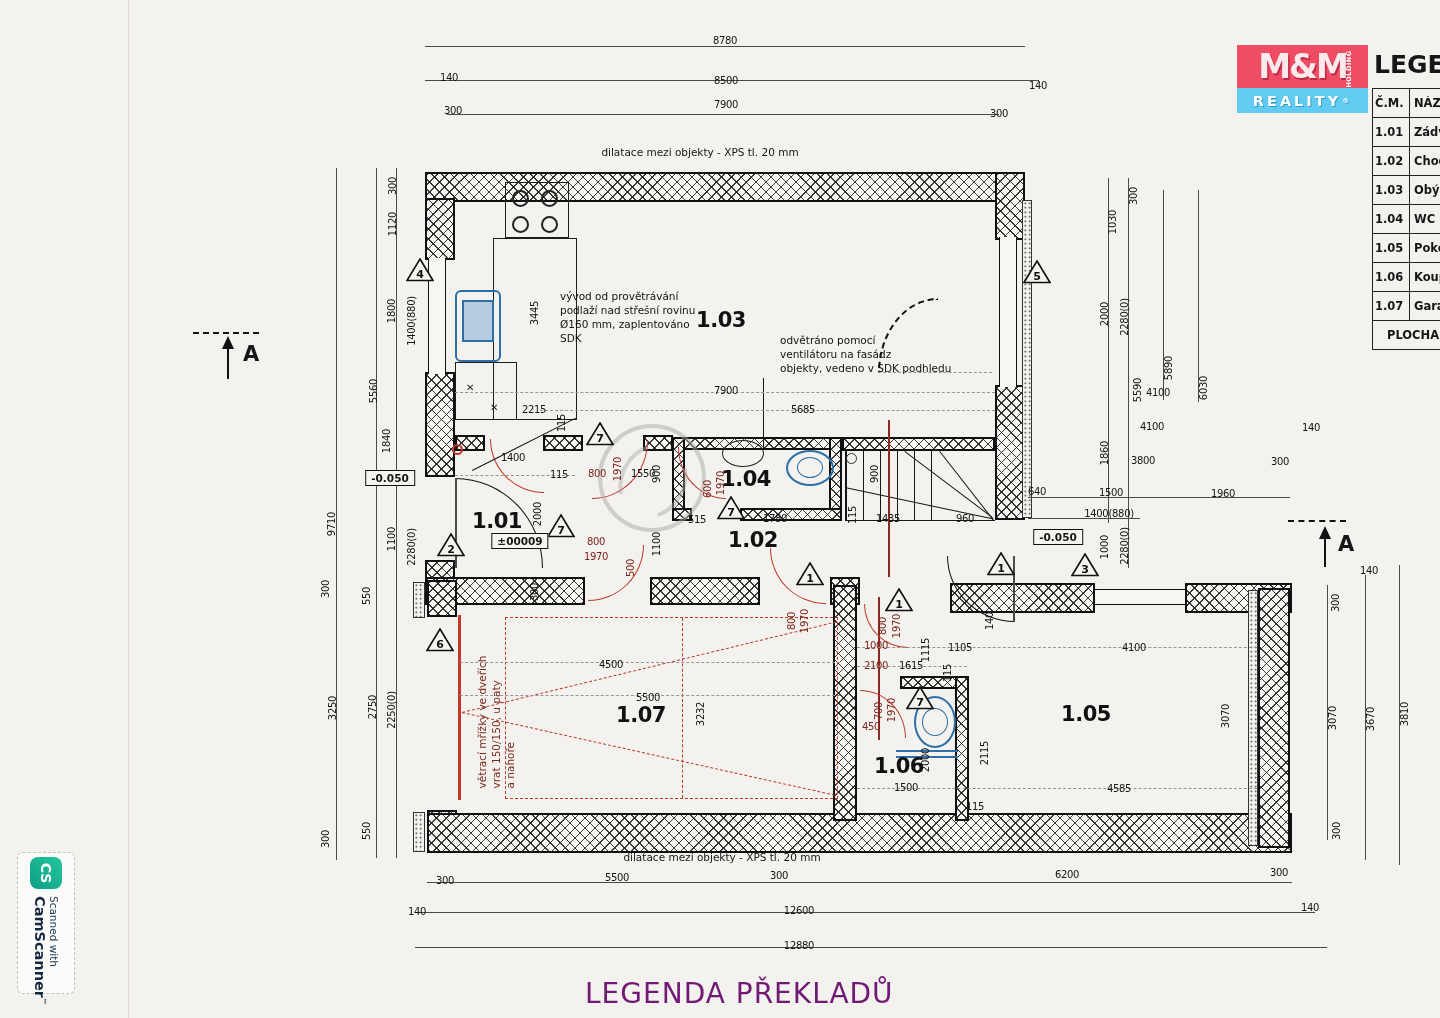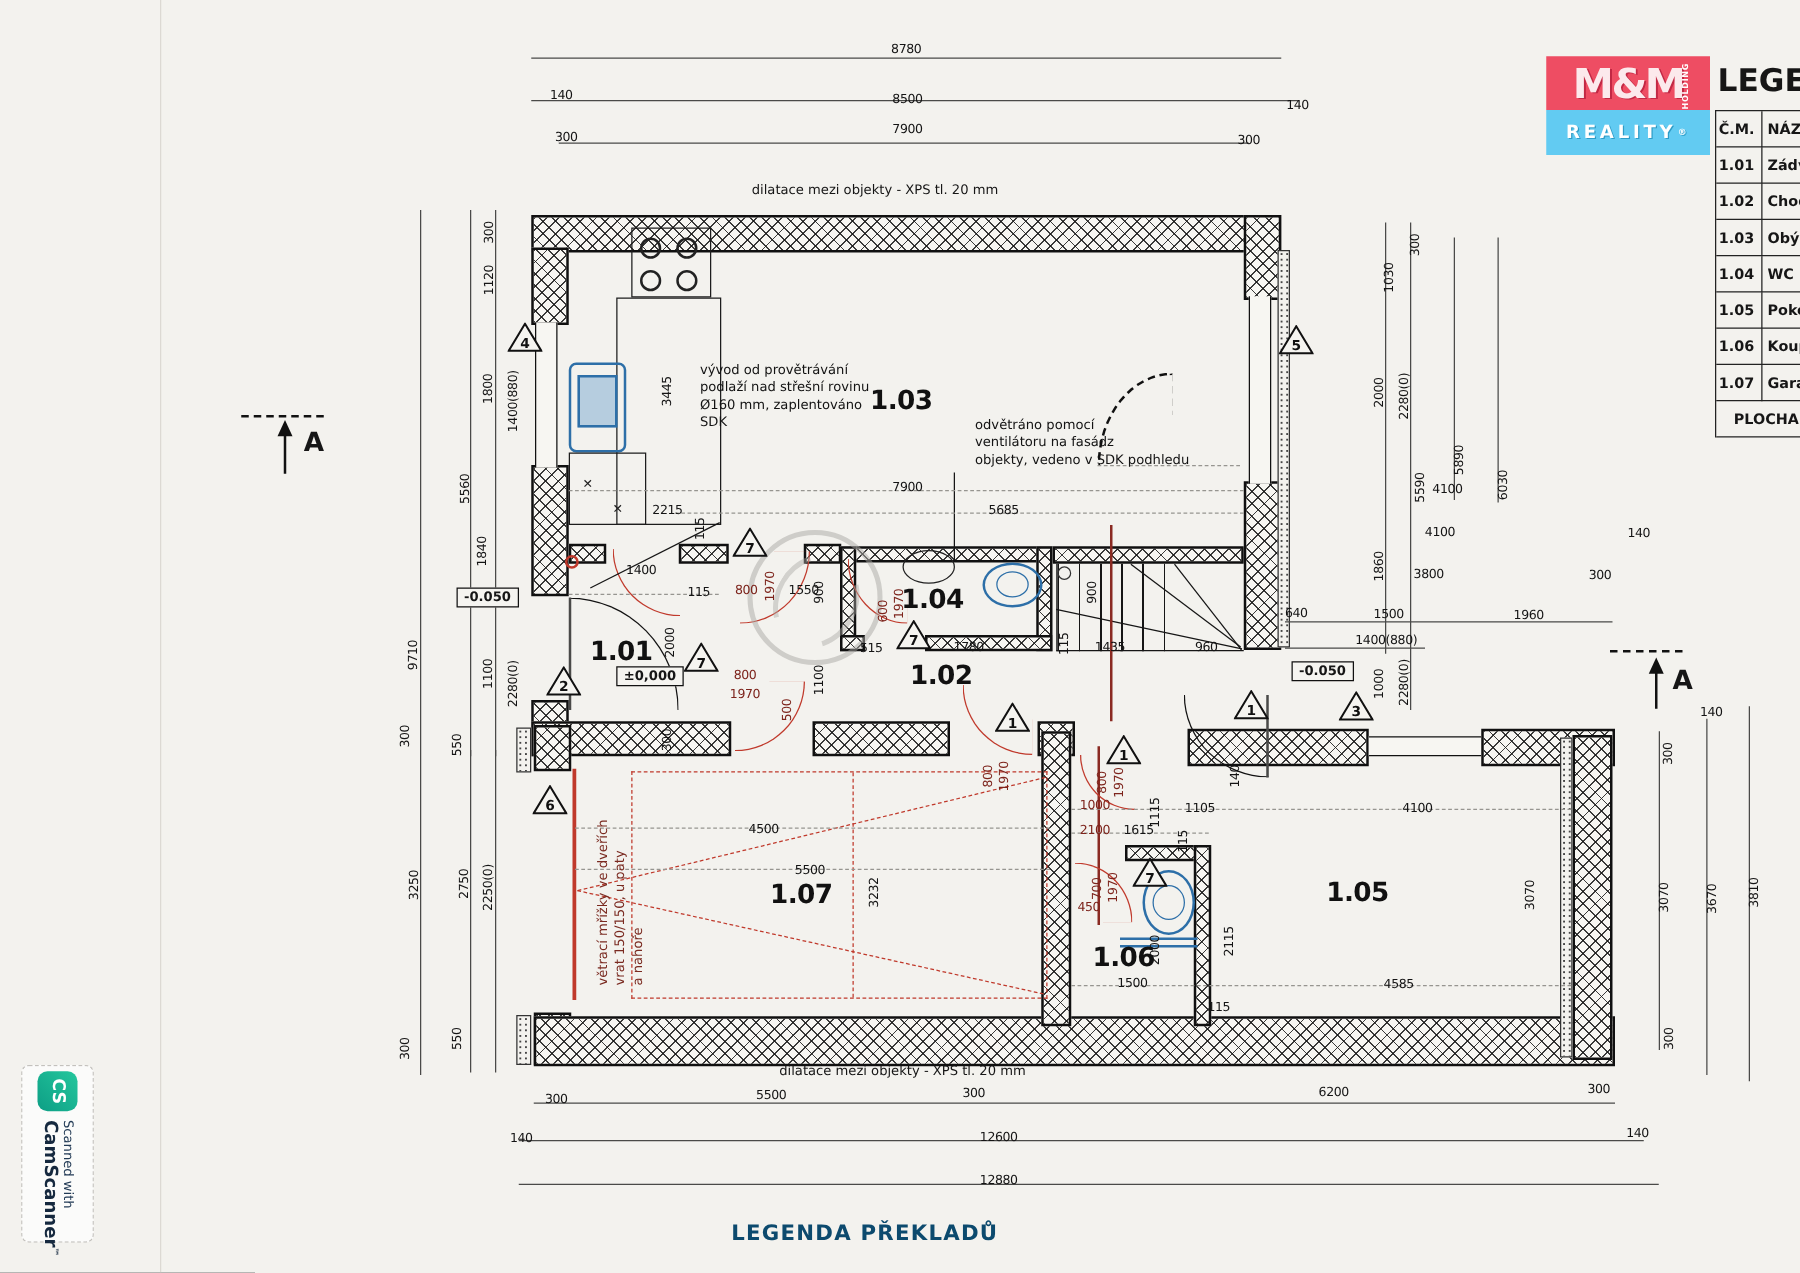--- a/index.html
+++ b/index.html
@@ -50,21 +50,21 @@
      border:4px solid rgba(170,168,164,.5);}
   #wm-circle:after{content:"";position:absolute;left:18px;top:14px;width:58px;height:70px;
      border-radius:50%;border:4px solid rgba(170,168,164,.45);border-color:transparent rgba(170,168,164,.45);transform:rotate(30deg);}
   
   #mm-red{position:absolute;left:1237px;top:45px;width:131px;height:43px;background:#ee4d63;
      display:flex;align-items:center;justify-content:center;}
   #mm-red .mm{font-size:33px;font-weight:900;color:#fce9ec;letter-spacing:-2px;
      text-shadow:1.5px 1.5px 0 #c22844;}
   #mm-holding{position:absolute;right:1px;top:20px;font-size:6.5px;font-weight:bold;color:#fff;
      transform:rotate(-90deg);transform-origin:center;letter-spacing:.5px;}
-  #mm-blue{position:absolute;left:1237px;top:88px;width:131px;height:36px;background:#62cbf2;
+  #mm-blue{position:absolute;left:1237px;top:88px;width:131px;height:25px;background:#62cbf2;
      display:flex;align-items:center;justify-content:center;font-size:14.5px;font-weight:800;
      color:#fff;letter-spacing:3px;text-shadow:1px 1px 0 #2e9cc7;}
   #mm-blue .reg{font-size:7px;margin-left:1px;}
   
   #legend-title{position:absolute;left:1374px;top:50px;font-size:25px;font-weight:bold;white-space:nowrap;}
   #legend-table{position:absolute;left:1372px;top:88px;width:140px;border-left:1.6px solid #222;
      border-top:1.6px solid #222;}
   .lrow{display:flex;height:29px;border-bottom:1.6px solid #222;align-items:center;font-size:11.5px;font-weight:bold;}
   .lrow .c1{width:36px;padding-left:2px;flex:none;}
   .lrow .cdiv{width:0;height:29px;border-left:1.4px solid #222;flex:none;}
@@ -80,22 +80,22 @@
   #cams-text{line-height:1.15;color:#223a55;}
   #cams-text .l1{font-size:10.5px;}
   #cams-text .l2{font-size:14.5px;font-weight:bold;color:#16293f;}
   #cams-text .tm{font-size:7px;vertical-align:super;}
   
   .sec-line{position:absolute;border-top:2.2px dashed #111;}
   .sec-arrow{position:absolute;width:0;height:0;border-left:6px solid transparent;border-right:6px solid transparent;
      border-bottom:13px solid #111;}
   .sec-stem{position:absolute;width:2.4px;background:#111;}
   .sec-label{position:absolute;font-size:21px;font-weight:bold;}
-  #bottom-title{position:absolute;left:585px;top:977px;font-size:17px;font-weight:bold;letter-spacing:1px;
-     color:#0c4a6e;white-space:nowrap;}
+  #bottom-title{position:absolute;left:585px;top:977px;font-size:28px;font-weight:normal;letter-spacing:1px;
+     color:#701a75;white-space:nowrap;}
   .dilnote{position:absolute;transform:translate(-50%,-50%);font-size:10.5px;font-weight:500;white-space:nowrap;}
   .scanline{position:absolute;left:128px;top:0;width:1px;height:1018px;background:#dcd9d3;}
   .fix-circ{position:absolute;border-radius:50%;}
   .xmark{position:absolute;font-size:10px;color:#222;}
 </style>
 </head>
 <body>
 
 <div id="stage">
   <div class="scanline"></div>
@@ -470,21 +470,21 @@
       <div class="tri" style="left: 920px; top: 700px;"><svg width="28" height="24">
           <path d="M14 1 L27 22.5 L1 22.5 Z" fill="#f5f4f0" stroke="#111" stroke-width="1.6"></path>
           <text x="14" y="20" text-anchor="middle" font-size="11" font-weight="bold" fill="#111">7</text>
         </svg></div>
       <div class="tri" style="left: 440px; top: 642px;"><svg width="28" height="24">
           <path d="M14 1 L27 22.5 L1 22.5 Z" fill="#f5f4f0" stroke="#111" stroke-width="1.6"></path>
           <text x="14" y="20" text-anchor="middle" font-size="11" font-weight="bold" fill="#111">6</text>
         </svg></div>
     </div>
   <div id="gen-elevs">
-      <div class="elev" style="left: 520px; top: 541px;">±0,000</div>
+      <div class="elev" style="left: 520px; top: 541px;">±00009</div>
       <div class="elev" style="left: 390px; top: 478px;">-0.050</div>
       <div class="elev" style="left: 1058px; top: 537px;">-0.050</div>
     </div>
   <div id="gen-notes">
       <div class="note" style="left: 560px; top: 290px; color: rgb(19, 19, 19);">
         <div>vývod od provětrávání</div>
         <div>podlaží nad střešní rovinu</div>
         <div>Ø160 mm, zaplentováno</div>
         <div>SDK</div>
       </div>

